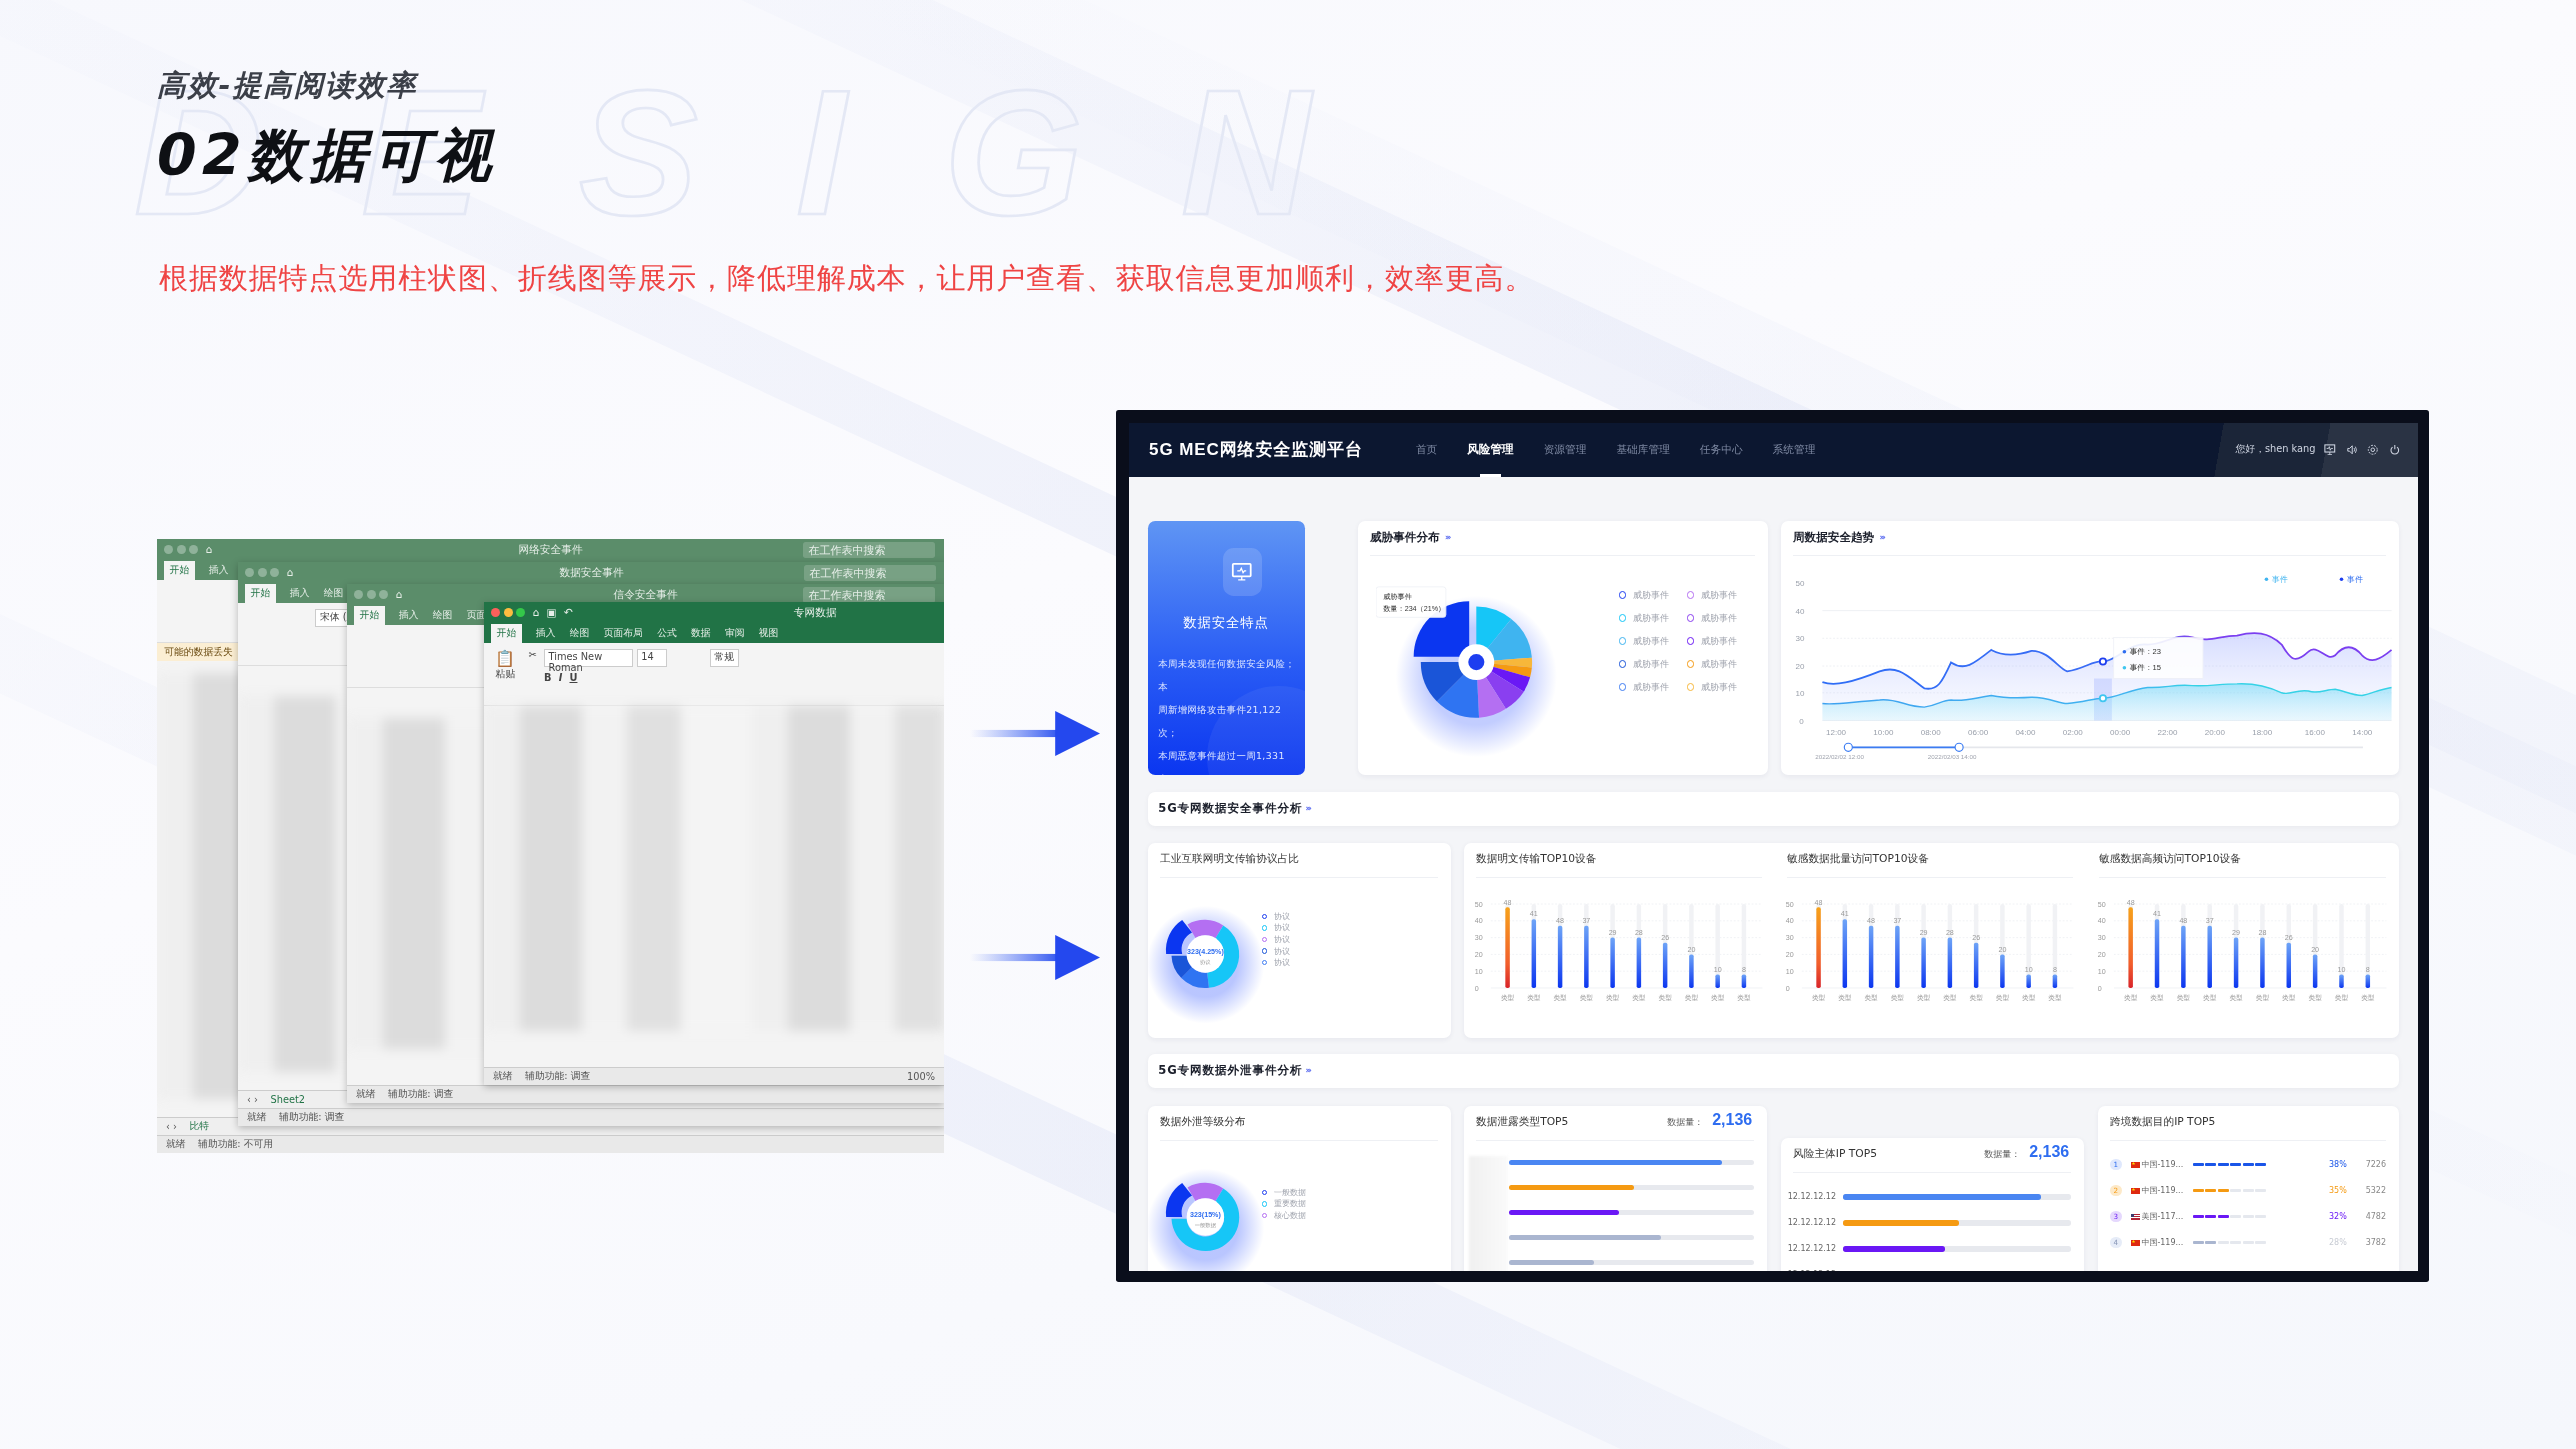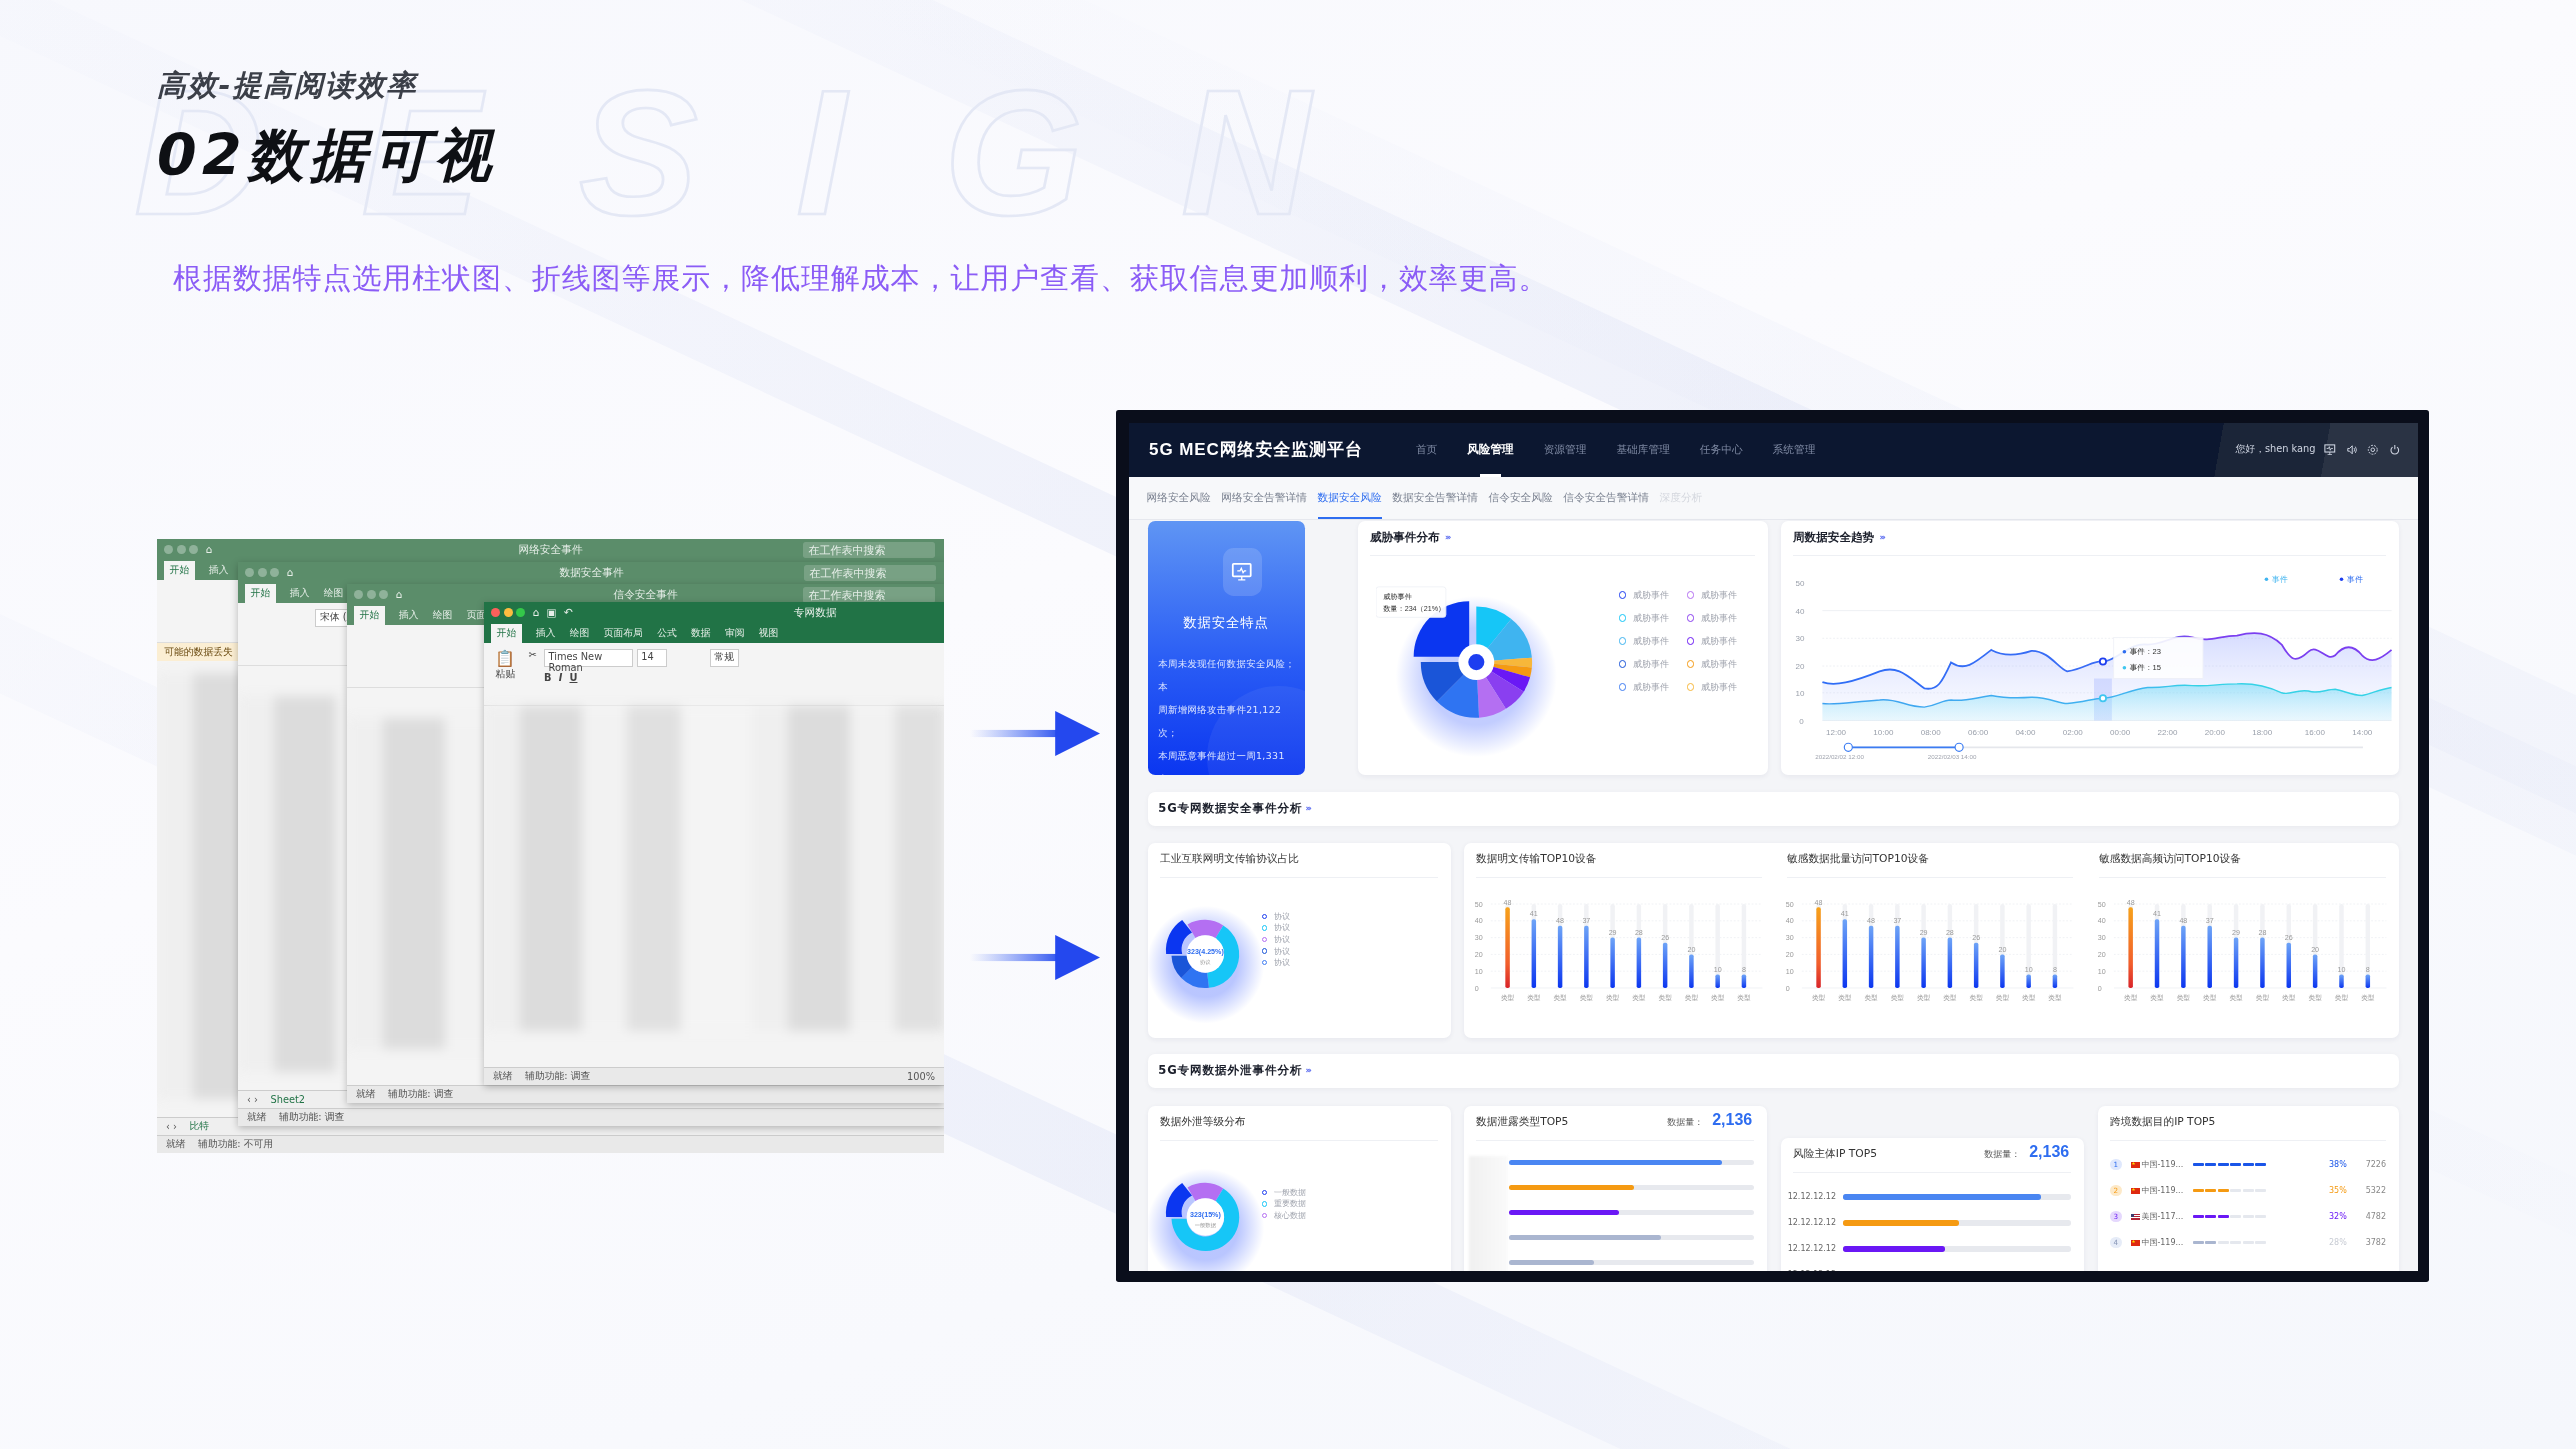--- a/index.html
+++ b/index.html
@@ -2,21 +2,21 @@
 <html style="font-size:14.3px"><head>
 <meta charset="utf-8">
 <style>
 *{box-sizing:border-box;margin:0;padding:0}
 html,body{width:2576px;height:1449px;overflow:hidden}
 body{position:relative;background:linear-gradient(160deg,#f7f8fd 0%,#fbfbfe 40%,#f5f7fc 100%);font-family:"DejaVu Sans","Liberation Sans",sans-serif;color:#222}
 .stripe{position:absolute;width:3220px;height:54px;background:linear-gradient(90deg,rgba(230,234,248,0),rgba(228,232,247,.55),rgba(230,234,248,0));transform:rotate(25deg);transform-origin:0 0}
 .bg-word{position:absolute;top:49px;left:134px;font-family:"Liberation Sans",sans-serif;font-size:179px;font-weight:700;font-style:italic;color:transparent;-webkit-text-stroke:2.7px #e4e8f5;letter-spacing:98px;white-space:nowrap}
 .eyebrow{position:absolute;left:157px;top:66px;font-size:29px;font-weight:700;font-style:italic;color:#3b3f48;letter-spacing:1.8px}
 .title{position:absolute;left:157px;top:118px;font-size:57px;font-weight:900;font-style:italic;color:#0e1014;letter-spacing:5.4px}
-.desc{position:absolute;left:173px;top:259px;font-size:29px;color:#8b5cf6;letter-spacing:0.9px}
+.desc{position:absolute;left:159px;top:259px;font-size:29px;color:#ef4444;letter-spacing:0.9px}
 
 
 .xl-stack{position:absolute;left:157px;top:539px;width:787px;height:614px;overflow:hidden;background:#f3f3f3}
 .xl-win{position:absolute;background:#f4f4f4;box-shadow:0 1.8px 7.2px rgba(0,0,0,.25);overflow:hidden}
 .xl-title{height:21.5px;background:#5b8d6a;color:#e7efe9;font-size:10.7px;display:flex;align-items:center;padding-left:7.2px;gap:7.2px;position:relative}
 .xl-title.active{background:#217346}
 .xl-dots{display:flex;gap:3.6px}
 .xl-dots span{width:9px;height:9px;border-radius:50%;background:#8fb29a;display:block}
 .xl-title.active .xl-dots span:nth-child(1){background:#fc605b}
 .xl-title.active .xl-dots span:nth-child(2){background:#fdbc40}
@@ -269,29 +269,20 @@
       </span>
       <span class="icon-btn">
         <svg width="11.6" height="11.6" viewBox="0 0 13 13">
               <path d="M4 3.5a4.3 4.3 0 1 0 5 0" fill="none" stroke="#cfd5e2" stroke-width="1.2"></path>
               <path d="M6.5 1v5" stroke="#cfd5e2" stroke-width="1.2"></path>
             </svg>
       </span>
     </div>
   </div>
 
-  <div class="subnav">
-    <div class="sub">网络安全风险</div>
-    <div class="sub">网络安全告警详情</div>
-    <div class="sub active">数据安全风险</div>
-    <div class="sub">数据安全告警详情</div>
-    <div class="sub">信令安全风险</div>
-    <div class="sub">信令安全告警详情</div>
-    <div class="sub disabled">深度分析</div>
-  </div>
 
   <div class="blue-card">
     <div class="circ"></div>
     <div class="glyph">
       <svg width="21.5" height="19.7" viewBox="0 0 24 22">
             <rect x="2" y="2" width="20" height="14" rx="1" fill="none" stroke="#fff" stroke-width="2"></rect>
             <path d="M8 20h8M12 16v4M7 10h3l1.5-3 2 5 1.5-2h2" fill="none" stroke="#fff" stroke-width="1.5"></path>
           </svg>
     </div>
     <div class="bt">数据安全特点</div>

